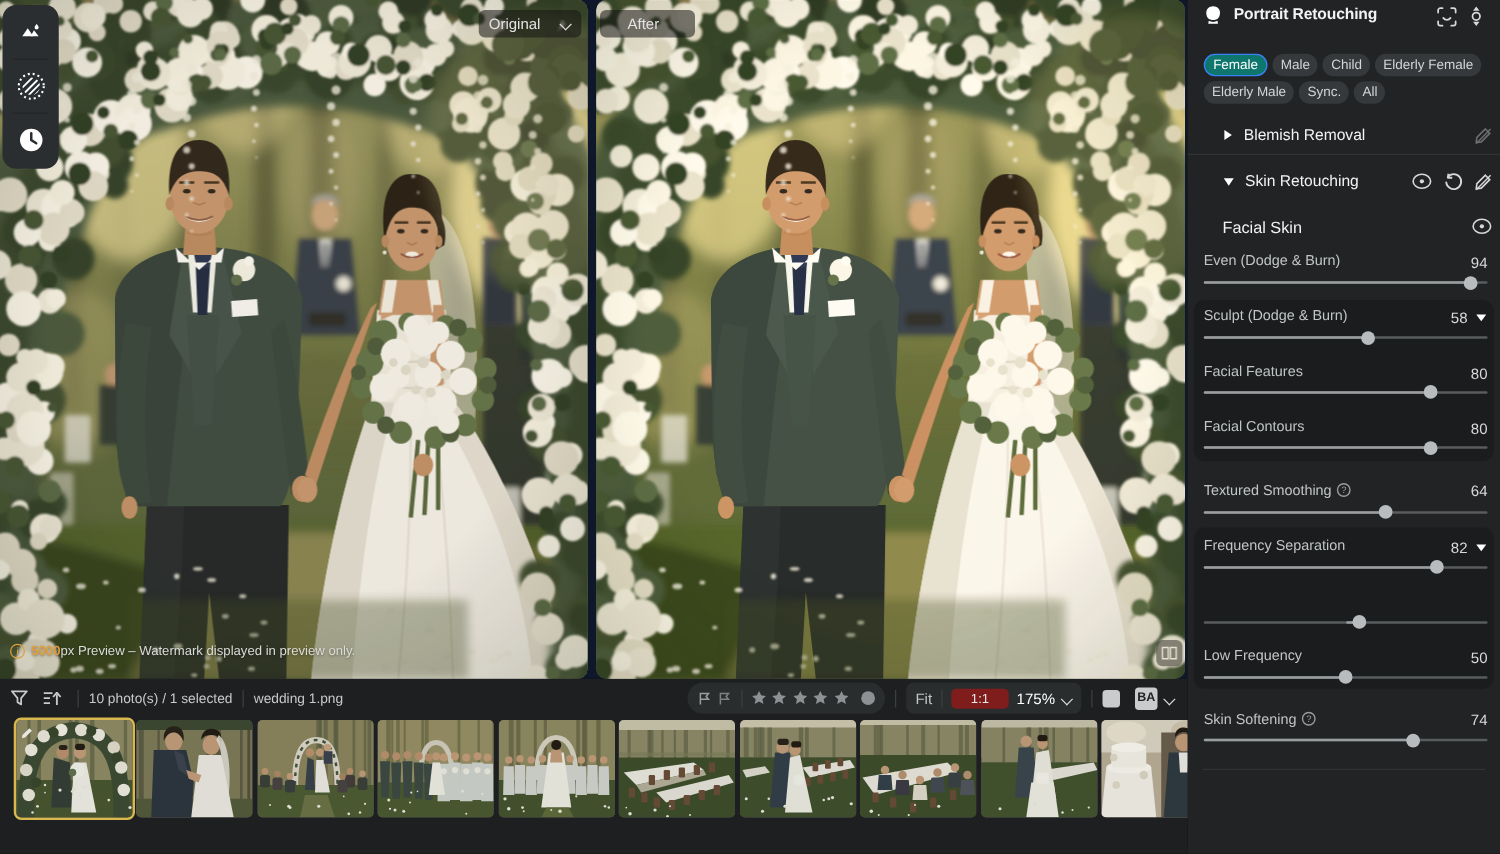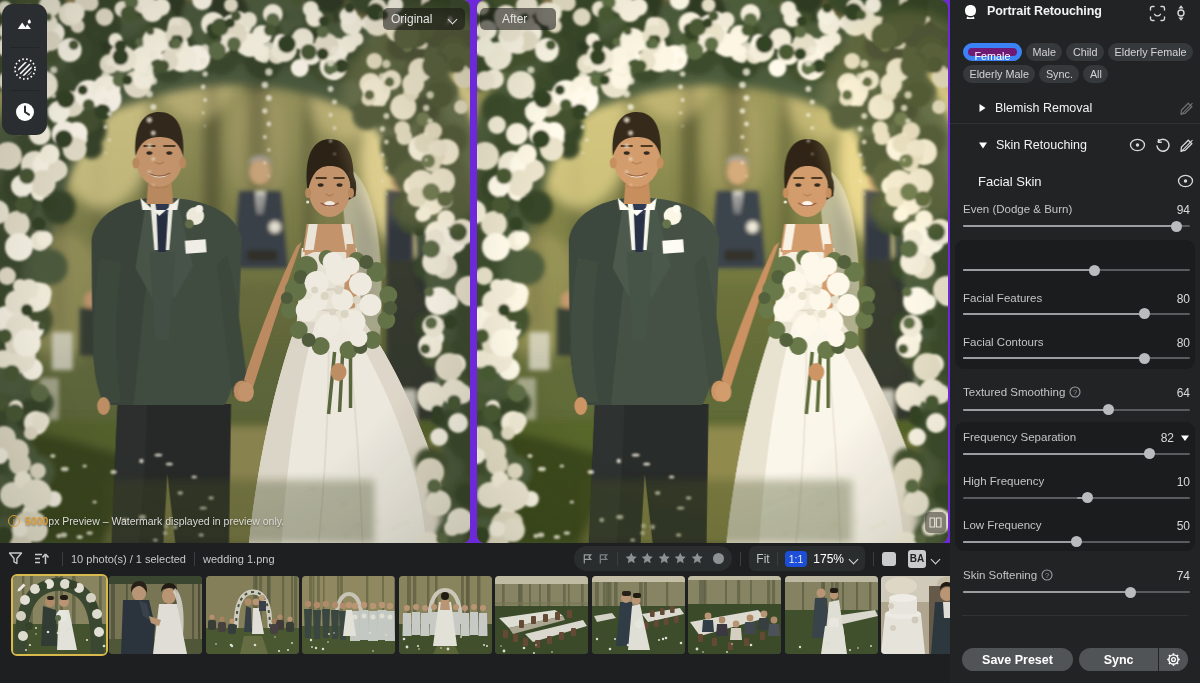--- a/index.html
+++ b/index.html
@@ -1,18 +1,18 @@
 <!DOCTYPE html>
 <html><head><meta charset="utf-8">
 <style>
 *{margin:0;padding:0;box-sizing:border-box}
 html,body{width:1200px;height:683px;overflow:hidden;background:#0a0b0b;font-family:"Liberation Sans",sans-serif}
 #app{position:relative;width:1200px;height:683px}
 
-#photos{position:absolute;left:0;top:0;width:950px;height:543px;background:#6d28d9}
+#photos{position:absolute;left:0;top:0;width:950px;height:543px;background:#0f172a}
 .photo{position:absolute;top:0;height:543px;overflow:hidden;background:#6f7046}
 #ph1{left:0;width:470px;border-radius:0 8px 8px 0}
 #ph2{left:477px;width:471px;border-radius:8px}
 .photo svg{display:block;width:100%;height:100%}
 #ph2 svg{filter:brightness(1.06) saturate(1.1)}
 .toplabel{position:absolute;top:8px;height:22px;background:rgba(20,20,20,.55);border-radius:5px;color:#e3e3e3;font-size:12px;display:flex;align-items:center;z-index:5}
 #lab1{left:383px;width:82px;padding:0 8px;justify-content:space-between}
 #lab2{left:480px;width:76px;padding:0 0 0 22px}
 .chev{width:8px;height:8px;position:relative}
 .chev:before{content:"";position:absolute;left:0;top:1px;width:6px;height:6px;border-right:1.6px solid #ddd;border-bottom:1.6px solid #ddd;transform:rotate(45deg)}
@@ -31,21 +31,21 @@
 #filmstrip{position:absolute;left:0;top:33px;width:950px;height:88px}
 .thumb{position:absolute;top:0;width:93px;height:78px;border-radius:4px;overflow:hidden;background:#555}
 .thumb svg{display:block;width:100%;height:100%;filter:saturate(.88) brightness(.96)}
 #th0{outline:2px solid #d9b84d;outline-offset:0}
 
 #rpanel{position:absolute;left:950px;top:0;width:250px;height:683px;background:#212324;color:#c6c9ca}
 .rp-h{display:flex;align-items:flex-start;padding:0 13px}
 .rp-title{color:#f2f3f3;font-weight:bold;font-size:12.5px;margin-left:9px;flex:1;letter-spacing:-.1px}
 .pillabs{position:absolute;left:13px;display:flex;gap:4px}
 .pill{background:#36393b;border-radius:9px;padding:0 6.5px;height:18px;line-height:18px;font-size:10.8px;color:#d2d4d5;white-space:nowrap}
-.pill.sel{background:#701a75;border:5px solid #3b82f6;color:#fff;line-height:16px}
+.pill.sel{background:#0f766e;border:1px solid #3b82f6;color:#fff;line-height:16px}
 .sec{position:absolute;left:0;width:272px;display:flex;align-items:center;padding:0 28px;color:#f2f3f3;font-weight:normal;font-size:12.5px}
 .sec .tri{margin-right:8px}
 .hr{height:1px;background:#303334;margin:0}
 .icons{display:flex;gap:9px;align-items:center}
 .slab{position:absolute;left:13px;width:227px;display:flex;justify-content:space-between;align-items:flex-start;font-size:11.5px;color:#c2c5c6;height:16px;margin-top:-8px}
 .slab .val{color:#d8dadb;font-size:12px;display:flex;align-items:center;gap:6px}
 .track{position:absolute;left:13px;width:227px;height:2px;background:#595c5e;border-radius:2px;margin-top:-1px}
 .track .fill{position:absolute;left:0;top:0;height:2px;background:#9b9ea0;border-radius:2px}
 .track .knob{position:absolute;top:-4.5px;width:11px;height:11px;border-radius:50%;background:#b9bcbe;margin-left:-5.5px}
 .subpanel{background:#1a1c1d;border-radius:9px}
@@ -152,21 +152,21 @@
           <svg width="12.5" height="12.5" viewBox="0 0 14 14">
             <path d="M7 .8l1.9 4 4.3.5-3.2 3 .9 4.3L7 10.4l-3.9 2.2.9-4.3-3.2-3 4.3-.5z" fill="#8e9193"></path>
           </svg>
           <span style="width:2px"></span>
           <span style="width:11px;height:11px;border-radius:50%;background:#8e9193"></span>
         </span>
     <span class="vdiv"></span>
     <span id="zoombox" style="height:25px;background:#2a2d2e;border-radius:6px;display:flex;align-items:center;padding:0 7px;gap:6px">
           <span style="color:#c2c5c6;font-size:12px">Fit</span>
           <span class="vdiv" style="margin:0 1px"></span>
-          <span style="background:#1d4ed8;border-radius:4px;padding:2px 4px;color:#e8e9e9;font-size:10.5px">1:1</span>
+          <span style="background:#7f1d1d;border-radius:4px;padding:2px 16px;color:#e8e9e9;font-size:10.5px">1:1</span>
           <span style="color:#fff;font-weight:normal;font-size:12px">175%</span>
           <span class="chev"></span>
         </span>
     <span class="vdiv"></span>
     <span style="width:14px;height:14px;background:#c9cbcd;border-radius:3px"></span>
     <span style="width:12px"></span>
     <span id="ba" style="width:18px;height:18px;background:#c9cbcd;border-radius:3px;color:#222;font-size:10px;font-weight:bold;display:flex;align-items:center;justify-content:center">BA</span>
     <span class="chev" style="margin:0 10px 0 6px"></span>
   </div>
   <div id="filmstrip">
@@ -674,20 +674,26 @@
   <div class="subpanel" style="position:absolute;left:5px;top:240px;width:240px;height:129px"></div>
   <div class="subpanel" style="position:absolute;left:5px;top:422px;width:240px;height:129px"></div>
   <div class="slab" style="top:211px">
         <span>Even (Dodge &amp; Burn)</span>
         <span class="val">94</span>
       </div>
   <div class="track" style="top:226px">
         <div class="fill" style="width:94%"></div>
         <div class="knob" style="left:94%"></div>
       </div>
+  <div class="slab" style="top:255px">
+        <span>Sculpt (Dodge &amp; Burn)</span>
+        <span class="val">58 <svg width="10" height="8" viewBox="0 0 10 8">
+            <path d="M1 1.5h8l-4 5.5z" fill="#fff"></path>
+          </svg></span>
+      </div>
   <div class="track" style="top:270px">
         <div class="fill" style="width:58%"></div>
         <div class="knob" style="left:58%"></div>
       </div>
   <div class="slab" style="top:299.5px">
         <span>Facial Features</span>
         <span class="val">80</span>
       </div>
   <div class="track" style="top:313.5px">
         <div class="fill" style="width:80%"></div>
@@ -715,24 +721,20 @@
   <div class="slab" style="top:438.5px">
         <span>Frequency Separation</span>
         <span class="val">82 <svg width="10" height="8" viewBox="0 0 10 8">
             <path d="M1 1.5h8l-4 5.5z" fill="#fff"></path>
           </svg></span>
       </div>
   <div class="track" style="top:453.5px">
         <div class="fill" style="width:82%"></div>
         <div class="knob" style="left:82%"></div>
       </div>
-  <div class="slab" style="top:482.5px">
-        <span>High Frequency</span>
-        <span class="val">10</span>
-      </div>
   <div class="track" style="top:497.5px">
         <div class="fill" style="left:50%;width:5%"></div>
         <div class="knob" style="left:55%"></div>
       </div>
   <div class="slab" style="top:526.5px">
         <span>Low Frequency</span>
         <span class="val">50</span>
       </div>
   <div class="track" style="top:541.5px">
         <div class="fill" style="width:50%"></div>
@@ -743,33 +745,20 @@
             <circle cx="6" cy="6" r="5" fill="none" stroke="#9a9da0" stroke-width="1.1"></circle>
             <text x="6" y="8.6" font-size="7.5" fill="#9a9da0" text-anchor="middle">?</text>
           </svg></span>
         <span class="val">74</span>
       </div>
   <div class="track" style="top:592px">
         <div class="fill" style="width:74%"></div>
         <div class="knob" style="left:74%"></div>
       </div>
   <div class="hr" style="position:absolute;left:12px;top:615px;width:226px"></div>
-</div>
-<div class="btnrow">
-  <div class="btn" id="bsave">Save Preset</div>
-  <div class="btn" id="bsync">Sync</div>
-  <div class="btn" id="bgear">
-        <svg width="15" height="15" viewBox="0 0 15 15">
-          <circle cx="7.5" cy="7.5" r="4.6" fill="none" stroke="#fff" stroke-width="1.4"></circle>
-          <circle cx="7.5" cy="7.5" r="1.9" fill="none" stroke="#fff" stroke-width="1.3"></circle>
-          <g stroke="#fff" stroke-width="1.6">
-            <path d="M7.5 1.2v2M7.5 11.8v2M1.2 7.5h2M11.8 7.5h2M3 3l1.4 1.4M10.6 10.6 12 12M12 3l-1.4 1.4M4.4 10.6 3 12"></path>
-          </g>
-        </svg>
-      </div>
 </div>
 
 <svg width="0" height="0" style="position:absolute">
 <defs>
 <linearGradient id="bgg" x1="0" y1="0" x2="0" y2="1">
 <stop offset="0" stop-color="#9c9662"></stop>
           <stop offset=".2" stop-color="#92905c"></stop>
           <stop offset=".42" stop-color="#757948"></stop>
           <stop offset=".62" stop-color="#5d673a"></stop>
           <stop offset=".8" stop-color="#515e33"></stop>

